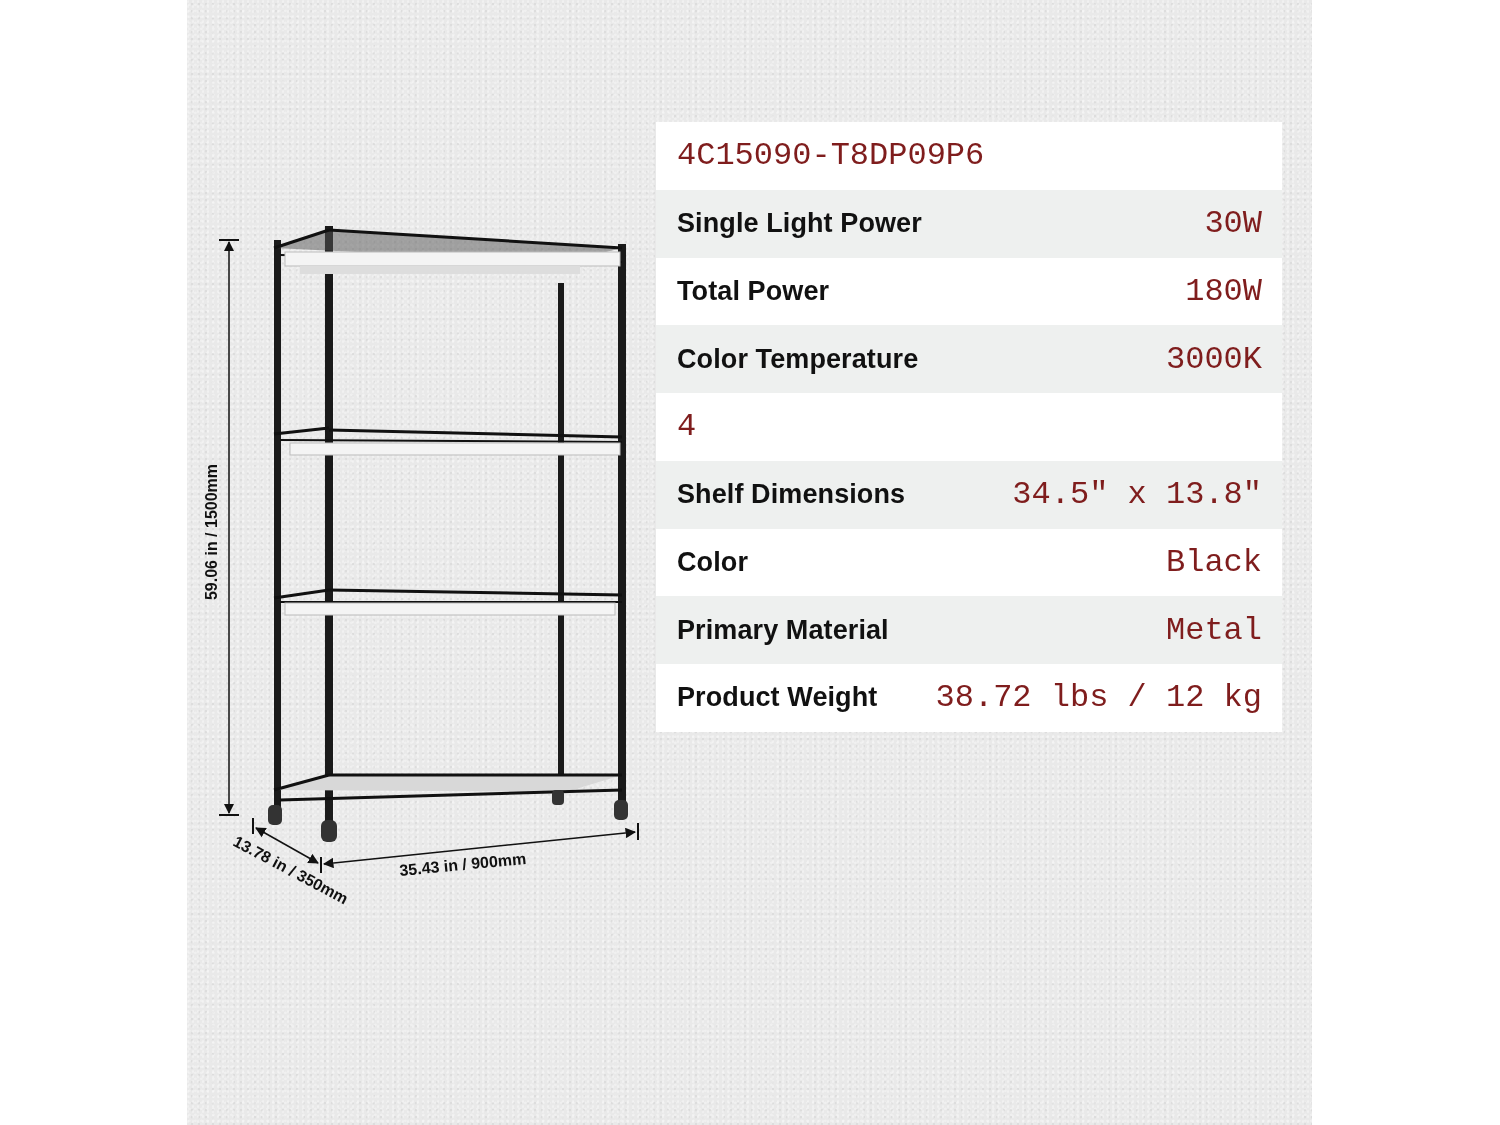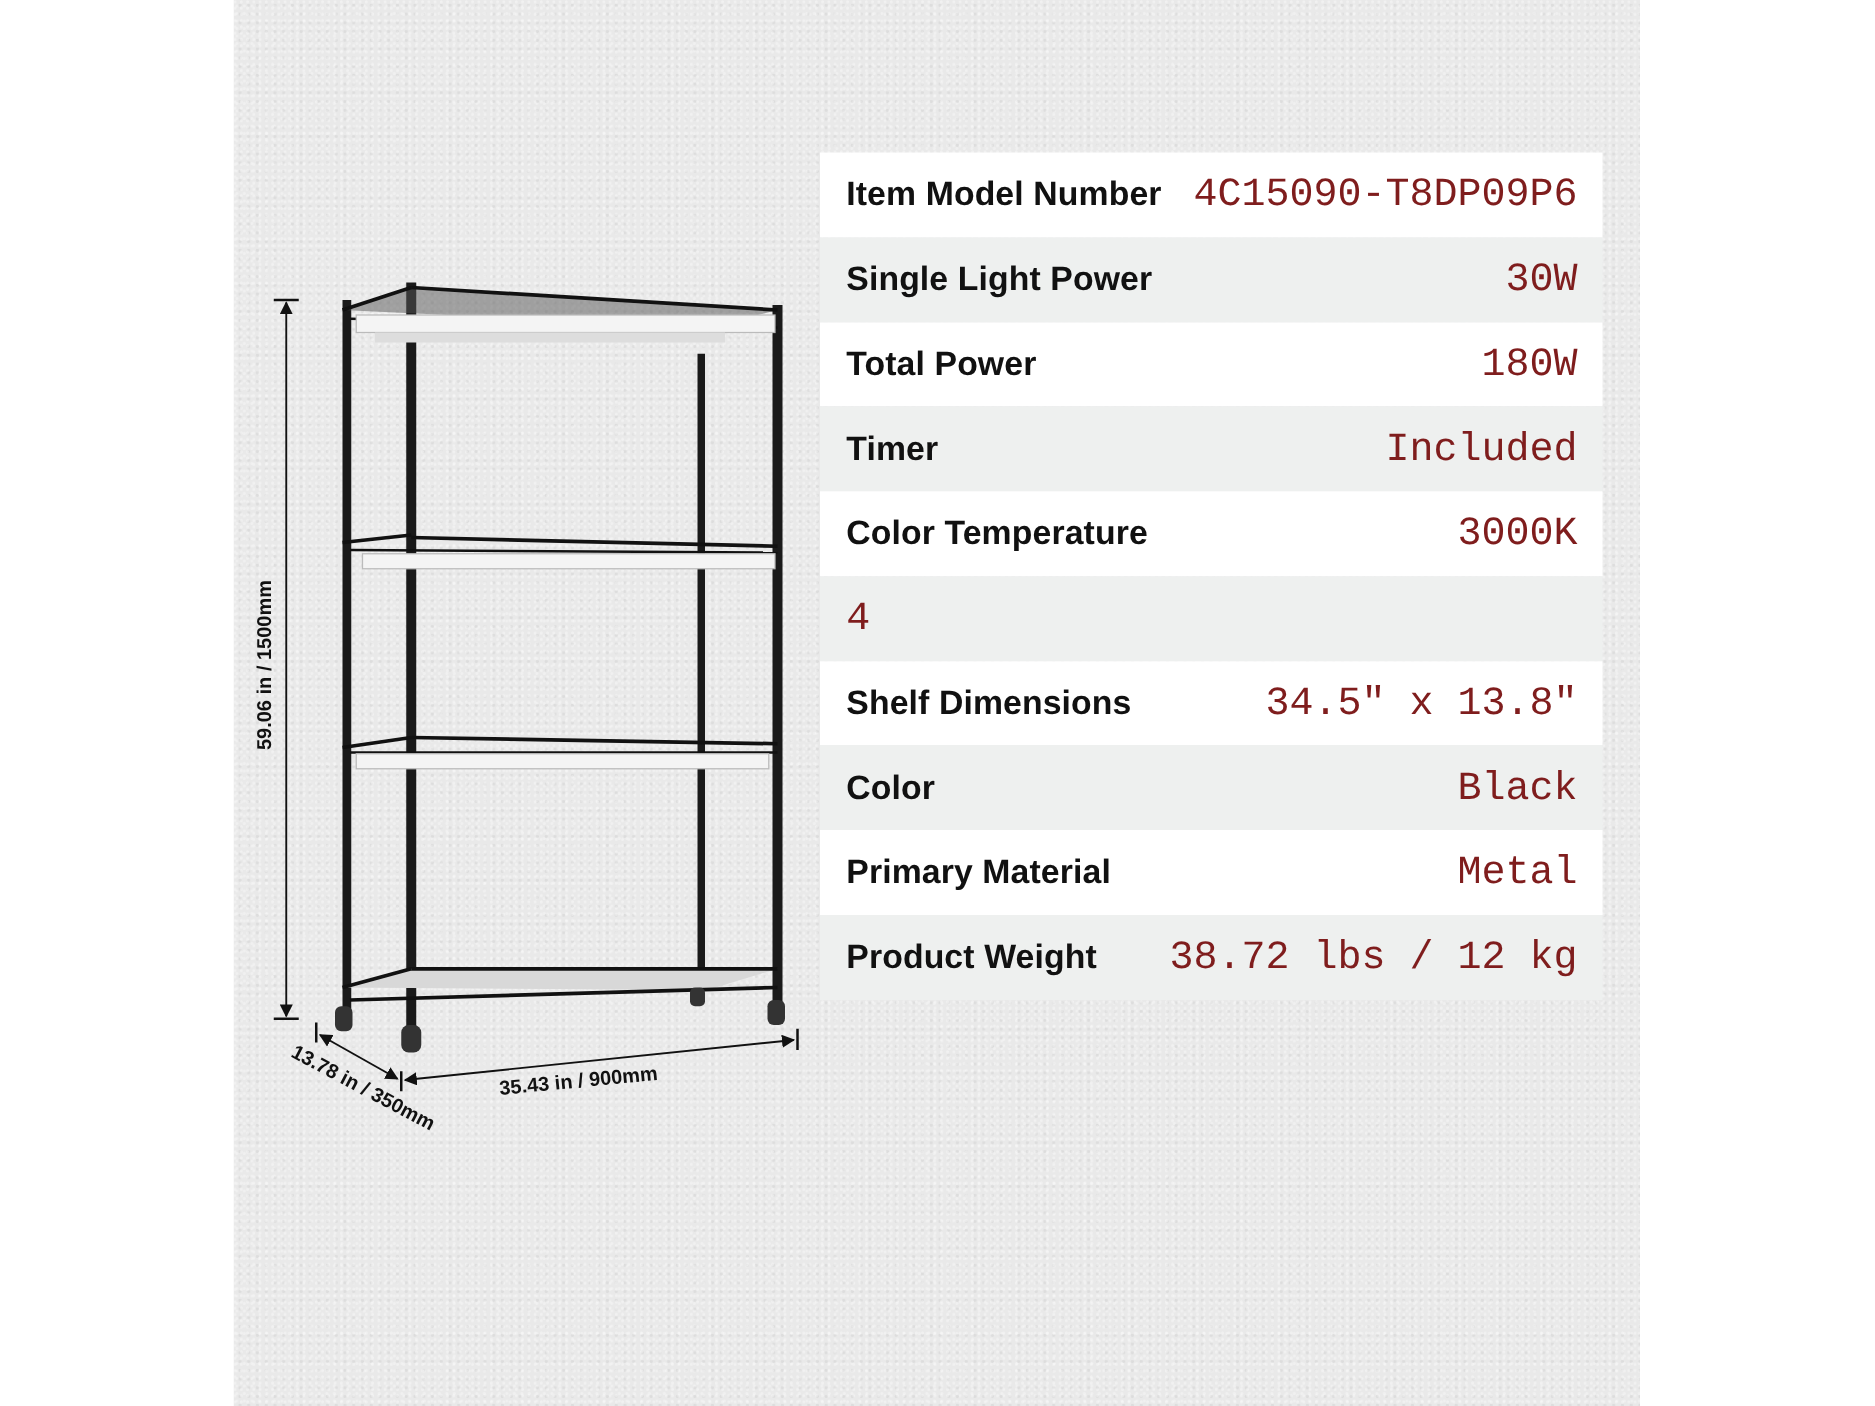--- a/index.html
+++ b/index.html
@@ -100,34 +100,29 @@
       <rect x="268" y="805" width="14" height="20" rx="5"></rect>
       <rect x="321" y="820" width="16" height="22" rx="6"></rect>
       <rect x="552" y="790" width="12" height="15" rx="4"></rect>
       <rect x="614" y="800" width="14" height="20" rx="5"></rect>
     </g>
   </g>
 </svg>
 
 <div class="spec-table">
   <div class="spec-row">
-    <span class="spec-label">Item Model Number</span>
     <span class="spec-value">4C15090-T8DP09P6</span>
   </div>
   <div class="spec-row">
     <span class="spec-label">Single Light Power</span>
     <span class="spec-value">30W</span>
   </div>
   <div class="spec-row">
     <span class="spec-label">Total Power</span>
     <span class="spec-value">180W</span>
-  </div>
-  <div class="spec-row">
-    <span class="spec-label">Timer</span>
-    <span class="spec-value">Included</span>
   </div>
   <div class="spec-row">
     <span class="spec-label">Color Temperature</span>
     <span class="spec-value">3000K</span>
   </div>
   <div class="spec-row">
     <span class="spec-value">4</span>
   </div>
   <div class="spec-row">
     <span class="spec-label">Shelf Dimensions</span>

